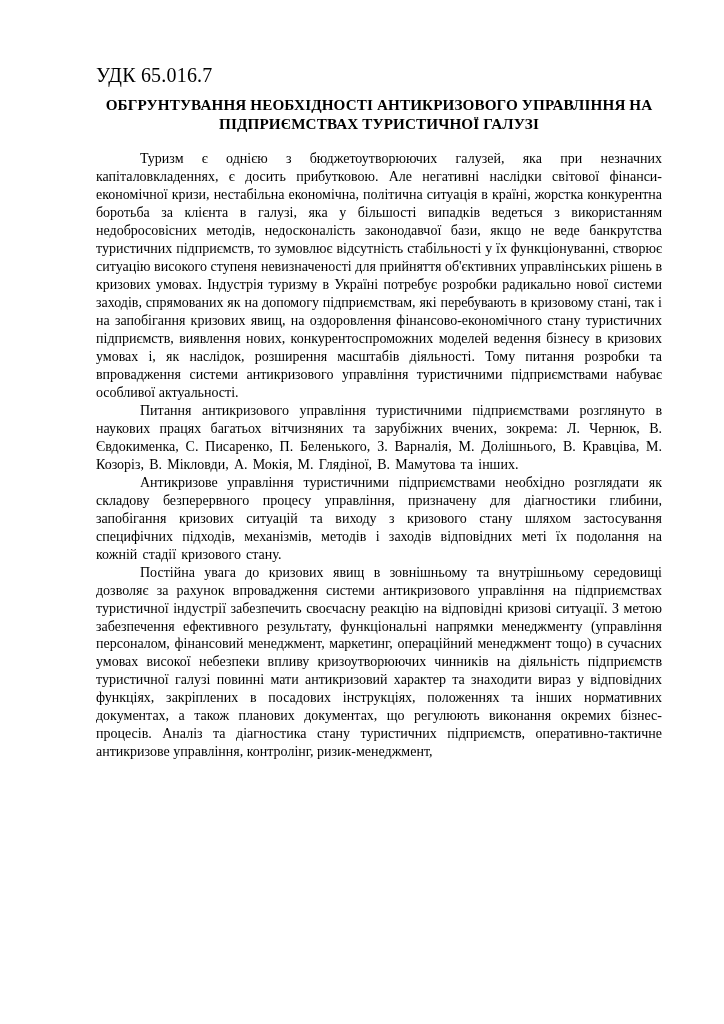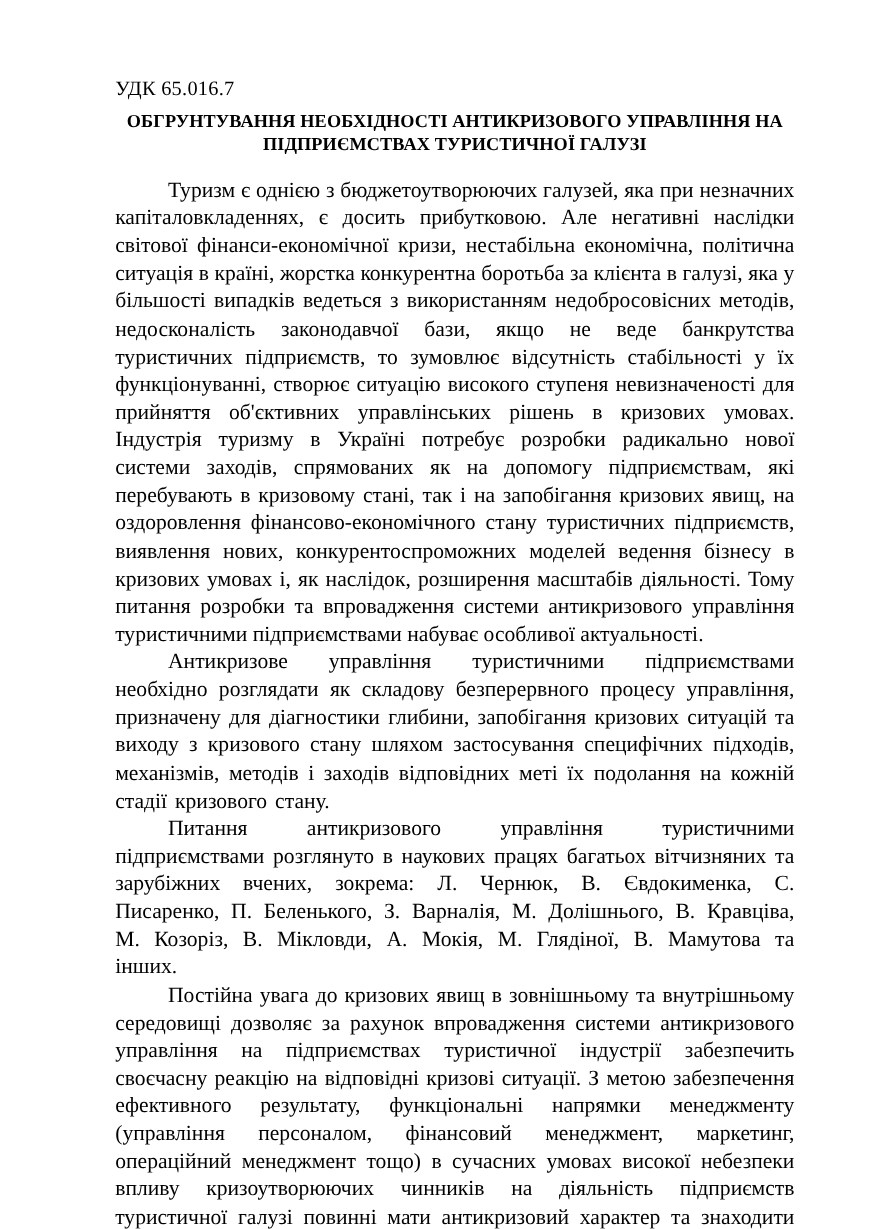--- a/index.html
+++ b/index.html
@@ -15,21 +15,21 @@
     overflow: hidden;
   }
   .page {
     position: relative;
     width: 724px;
     height: 1024px;
     box-sizing: border-box;
     padding: 64px 62px 40px 96px;
   }
   .udk {
-    font-size: 17px;
+    font-size: 20px;
     letter-spacing: 0.2px;
     margin: 0 0 8px 0;
   }
   .author {
     text-align: right;
     font-size: 15.5px;
     margin: 0 0 1px 0;
     padding-right: 8px;
   }
   .affiliation {
@@ -39,21 +39,21 @@
     letter-spacing: 0.05px;
   }
   .title {
     text-align: center;
     font-size: 15.2px;
     line-height: 1.28;
     margin: 4px 0 16px 0;
     letter-spacing: 0.1px;
   }
   .body-text p {
-    font-size: 18px;
+    font-size: 14px;
     line-height: 1.285;
     text-align: justify;
     text-justify: inter-word;
     margin: 0;
     text-indent: 44px;
     letter-spacing: 0px;
   }
   .spaced {
     word-spacing: 0.12em;
   }
@@ -64,18 +64,18 @@
 <div class="page">
 
   <div class="udk">УДК 65.016.7</div>
 
 
 
   <h1 class="title">ОБГРУНТУВАННЯ НЕОБХІДНОСТІ АНТИКРИЗОВОГО УПРАВЛІННЯ НА ПІДПРИЄМСТВАХ ТУРИСТИЧНОЇ ГАЛУЗІ</h1>
 
   <div class="body-text">
     <p>Туризм є однією з бюджетоутворюючих галузей, яка при незначних капіталовкладеннях, є досить прибутковою. Але негативні наслідки світової фінанси-економічної кризи, нестабільна економічна, політична ситуація в країні, жорстка конкурентна боротьба за клієнта в галузі, яка у більшості випадків ведеться з використанням недобросовісних методів, недосконалість законодавчої бази, якщо не веде банкрутства туристичних підприємств, то зумовлює відсутність стабільності у їх функціонуванні, створює ситуацію високого ступеня невизначеності для прийняття об'єктивних управлінських рішень в кризових умовах. Індустрія туризму в Україні потребує розробки радикально нової системи заходів, спрямованих як на допомогу підприємствам, які перебувають в кризовому стані, так і на запобігання кризових явищ, на оздоровлення фінансово-економічного стану туристичних підприємств, виявлення нових, конкурентоспроможних моделей ведення бізнесу в кризових умовах і, як наслідок, розширення масштабів діяльності. Тому питання розробки та впровадження системи антикризового управління туристичними підприємствами набуває особливої актуальності.</p>
+    <p class="spaced">Питання антикризового управління туристичними підприємствами розглянуто в наукових працях багатьох вітчизняних та зарубіжних вчених, зокрема: Л. Чернюк, В. Євдокименка, С. Писаренко, П. Беленького, З. Варналія, М. Долішнього, В. Кравціва, М. Козоріз, В. Мікловди, А. Мокія, М. Глядіної, В. Мамутова та інших.</p>
     <p class="spaced">Антикризове управління туристичними підприємствами необхідно розглядати як складову безперервного процесу управління, призначену для діагностики глибини, запобігання кризових ситуацій та виходу з кризового стану шляхом застосування специфічних підходів, механізмів, методів і заходів відповідних меті їх подолання на кожній стадії кризового стану.</p>
-    <p class="spaced">Питання антикризового управління туристичними підприємствами розглянуто в наукових працях багатьох вітчизняних та зарубіжних вчених, зокрема: Л. Чернюк, В. Євдокименка, С. Писаренко, П. Беленького, З. Варналія, М. Долішнього, В. Кравціва, М. Козоріз, В. Мікловди, А. Мокія, М. Глядіної, В. Мамутова та інших.</p>
     <p>Постійна увага до кризових явищ в зовнішньому та внутрішньому середовищі дозволяє за рахунок впровадження системи антикризового управління на підприємствах туристичної індустрії забезпечить своєчасну реакцію на відповідні кризові ситуації. З метою забезпечення ефективного результату, функціональні напрямки менеджменту (управління персоналом, фінансовий менеджмент, маркетинг, операційний менеджмент тощо) в сучасних умовах високої небезпеки впливу кризоутворюючих чинників на діяльність підприємств туристичної галузі повинні мати антикризовий характер та знаходити вираз у відповідних функціях, закріплених в посадових інструкціях, положеннях та інших нормативних документах, а також планових документах, що регулюють виконання окремих бізнес-процесів. Аналіз та діагностика стану туристичних підприємств, оперативно-тактичне антикризове управління, контролінг, ризик-менеджмент,</p>
   </div>
 
 </div>
 
 </body></html>

